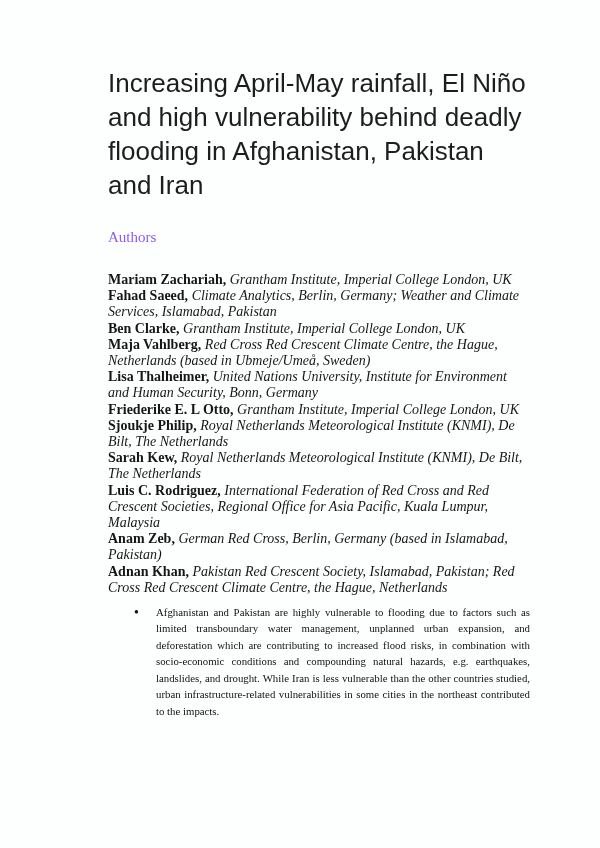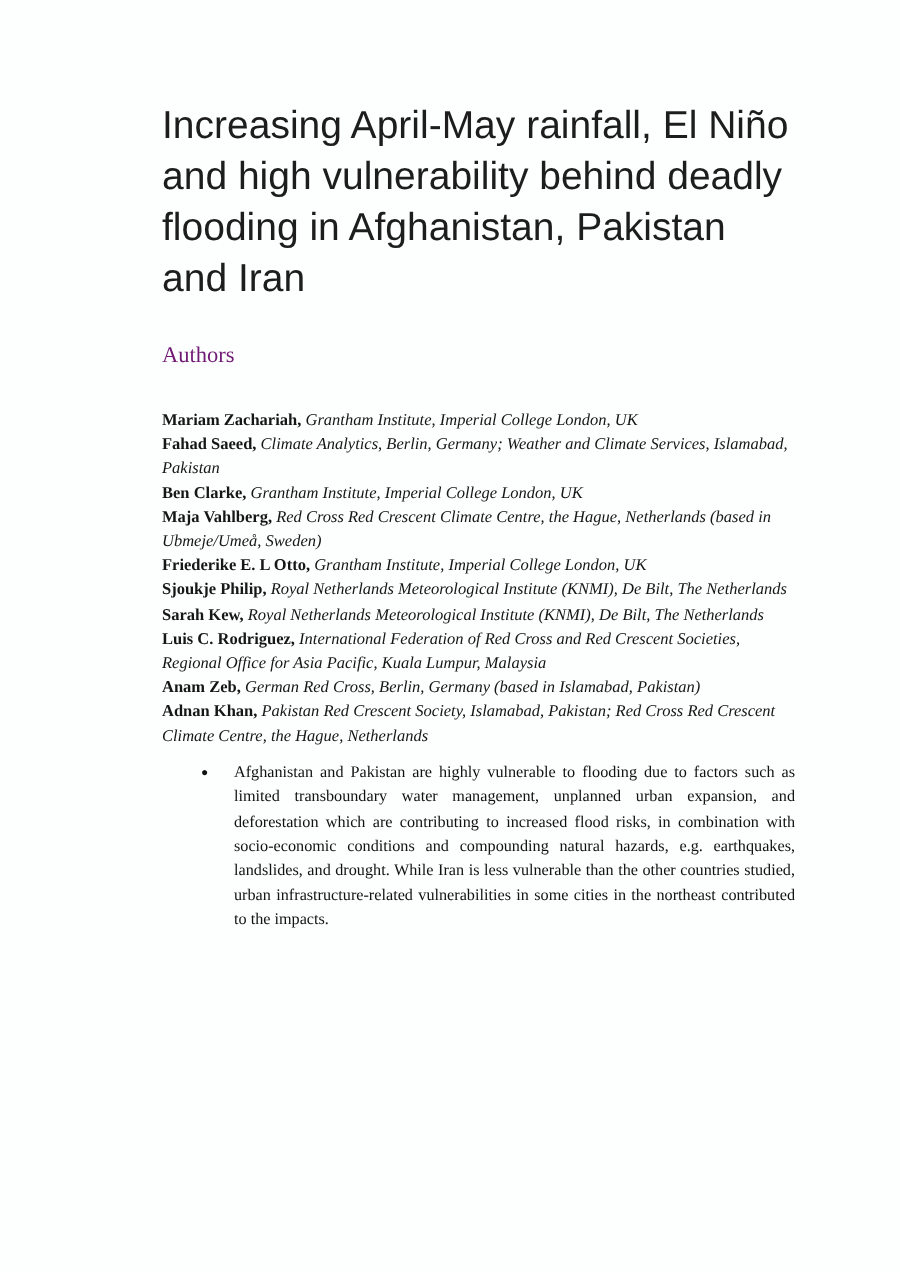--- a/index.html
+++ b/index.html
@@ -26,21 +26,21 @@
   .section-heading {
     font-family: "Liberation Serif", serif;
     font-size: 15px;
     line-height: 19px;
     font-weight: 400;
     margin: 0;
   }
   .heading-authors   { margin-top: 26px; margin-bottom: 25px; }
   .heading-review    { margin-top: 12px; margin-bottom: 13px; }
   .entry {
-    font-size: 11px;
+    font-size: 14px;
     line-height: 16.2px;
     margin: 0;
     max-width: 458px;
   }
   .entry .name { font-weight: bold; font-style: normal; }
   .entry .affil { font-style: italic; }
   .findings-heading {
     font-size: 10.8px;
     line-height: 16px;
     font-weight: bold;
@@ -69,27 +69,28 @@
     color: #111;
   }
 </style>
 </head>
 <body>
 
 <div class="page">
 
   <h1 class="doc-title">Increasing April-May rainfall, El Niño and high vulnerability behind deadly flooding in Afghanistan, Pakistan and Iran</h1>
 
-  <h2 class="section-heading heading-authors" style="color:#701a75">Authors</h2>
+  <h2 class="section-heading heading-authors" style="color:#8b5cf6">Authors</h2>
 
   <div>
     <p class="entry"><span class="name">Mariam Zachariah,</span> <span class="affil">Grantham Institute, Imperial College London, UK</span></p>
     <p class="entry"><span class="name">Fahad Saeed,</span> <span class="affil">Climate Analytics, Berlin, Germany; Weather and Climate Services, Islamabad, Pakistan</span></p>
     <p class="entry"><span class="name">Ben Clarke,</span> <span class="affil">Grantham Institute, Imperial College London, UK</span></p>
     <p class="entry"><span class="name">Maja Vahlberg,</span> <span class="affil">Red Cross Red Crescent Climate Centre, the Hague, Netherlands (based in Ubmeje/Umeå, Sweden)</span></p>
+    <p class="entry"><span class="name">Lisa Thalheimer,</span> <span class="affil">United Nations University, Institute for Environment and Human Security, Bonn, Germany</span></p>
     <p class="entry"><span class="name">Friederike E. L Otto,</span> <span class="affil">Grantham Institute, Imperial College London, UK</span></p>
   </div>
 
 
   <div>
     <p class="entry"><span class="name">Sjoukje Philip,</span> <span class="affil">Royal Netherlands Meteorological Institute (KNMI), De Bilt, The Netherlands</span></p>
     <p class="entry"><span class="name">Sarah Kew,</span> <span class="affil">Royal Netherlands Meteorological Institute (KNMI), De Bilt, The Netherlands</span></p>
     <p class="entry"><span class="name">Luis C. Rodriguez,</span> <span class="affil">International Federation of Red Cross and Red Crescent Societies, Regional Office for Asia Pacific, Kuala Lumpur, Malaysia</span></p>
     <p class="entry"><span class="name">Anam Zeb,</span> <span class="affil">German Red Cross, Berlin, Germany (based in Islamabad, Pakistan)</span></p>
     <p class="entry"><span class="name">Adnan Khan,</span> <span class="affil">Pakistan Red Crescent Society, Islamabad, Pakistan; Red Cross Red Crescent Climate Centre, the Hague, Netherlands</span></p>

